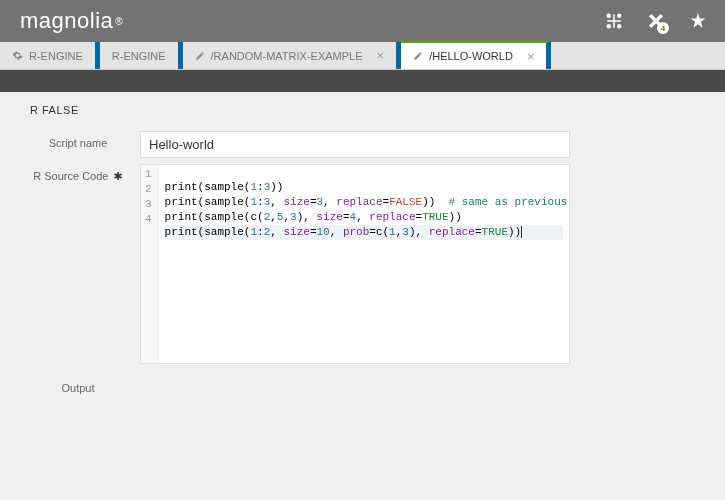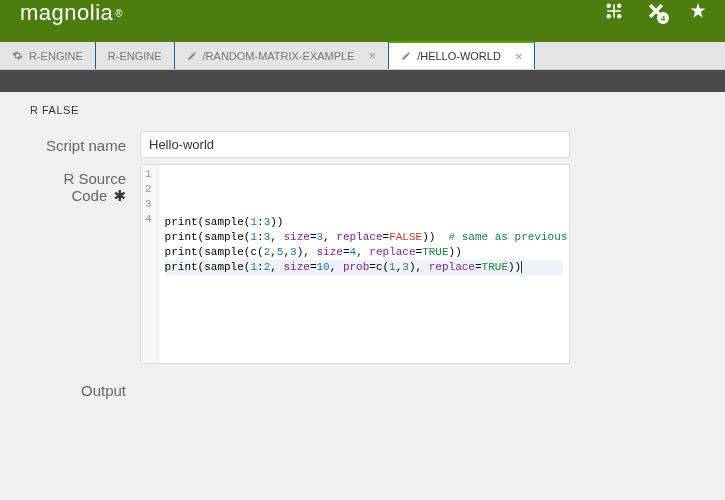--- a/index.html
+++ b/index.html
@@ -1,41 +1,41 @@
 <!DOCTYPE html>
 <html><head>
 <meta charset="utf-8">
 <style>
   * { box-sizing: border-box; margin: 0; padding: 0; }
   body { font-family: Arial, Helvetica, sans-serif; font-size: 12px; background: #f0f0f0; width: 725px; height: 500px; overflow: hidden; }
-  .header { background: #4d7c0f; height: 42px; display: flex; align-items: flex-start; justify-content: space-between; padding: 0 16px 0 20px; gap: 9px; }
+  .header { background: #737373; height: 42px; display: flex; align-items: center; justify-content: space-between; padding: 0 16px 0 20px; gap: 9px; }
   .logo { color: #fff; font-size: 22px; font-weight: 400; letter-spacing: 0.5px; display: flex; align-items: center; }
   .logo .reg { font-size: 10px; vertical-align: super; margin-left: 2px; }
   .header-icons { display: flex; align-items: center; gap: 20px; }
   .hicon { width: 22px; height: 22px; display: flex; align-items: center; justify-content: center; position: relative; }
   .hicon svg { fill: #fff; }
   .badge-wrap { position: relative; }
   .badge { position: absolute; bottom: -2px; right: -2px; background: #fff; color: #4d8a00; font-size: 8px; font-weight: bold; border-radius: 50%; width: 12px; height: 12px; display: flex; align-items: center; justify-content: center; }
   .tabbar { background: #e4e4e4; height: 28px; display: flex; border-bottom: 1px solid #ccc; }
-  .tab { display: flex; align-items: center; padding: 0 12px; gap: 6px; color: #777; font-size: 11px; border-right: 1px solid #0369a1; cursor: pointer; }
+  .tab { display: flex; align-items: center; padding: 0 12px; gap: 6px; color: #777; font-size: 11px; border-right: 5px solid #0369a1; cursor: pointer; }
   .tab.active { background: #fff; color: #333; border-top: 2px solid #5ba108; margin-top: -1px; }
   .tab .pencil { width: 10px; height: 10px; }
   .tab .gear { width: 11px; height: 11px; }
   .tab .close { margin-left: 8px; color: #999; font-size: 13px; line-height: 1; }
   .darkbar { background: #4a4a4a; height: 22px; margin: 0 0 0 0; }
   .content { background: #f0f0f0; padding: 0 0 0 0; }
   .section-title { font-size: 11px; color: #333; padding: 12px 0 12px 30px; letter-spacing: 0.5px; }
   .form-row { display: flex; align-items: flex-start; padding: 3px 30px; }
-  .form-label { width: 110px; text-align: right; padding-right: 14px; padding-top: 6px; color: #666; font-size: 15px; }
+  .form-label { width: 110px; text-align: center; padding-right: 14px; padding-top: 6px; color: #666; font-size: 11px; }
   .form-value { flex: 1; max-width: 540px; }
   .text-input { width: 430px; border: 1px solid #ddd; padding: 5px 8px; font-size: 13px; color: #333; background: #fff; }
   .code-editor { display: flex; border: 1px solid #ddd; background: #fff; width: 430px; height: 200px; font-family: "Courier New", monospace; font-size: 11px; }
   .gutter { background: #f7f7f7; color: #999; text-align: right; padding: 2px 6px 2px 4px; border-right: 1px solid #eee; user-select: none; }
   .gutter div { line-height: 15px; }
-  .code-lines { padding: 2px 6px; flex: 1; overflow: auto; margin-top: 48px; }
+  .code-lines { padding: 15px 6px; flex: 1; overflow: auto; }
   .code-lines .line { line-height: 15px; white-space: pre; }
   .code-lines .line.hl { background: #eef3f8; }
   .tok-num { color: #1a6fb5; }
   .tok-kw { color: #8a1ba0; }
   .tok-bool-false { color: #c0392b; }
   .tok-bool-true { color: #1a8a3a; }
   .tok-comment { color: #1a7a70; }
   .cursor { border-right: 1px solid #333; }
   .run-btn { background: #6b6b6b; color: #fff; border: none; padding: 4px 10px; font-size: 10px; letter-spacing: 0.5px; cursor: pointer; }
   .output-box { border: 1px solid #ddd; background: #fff; width: 430px; margin-top: 6px; padding: 6px 8px; font-size: 11px; color: #333; line-height: 1.4; }

